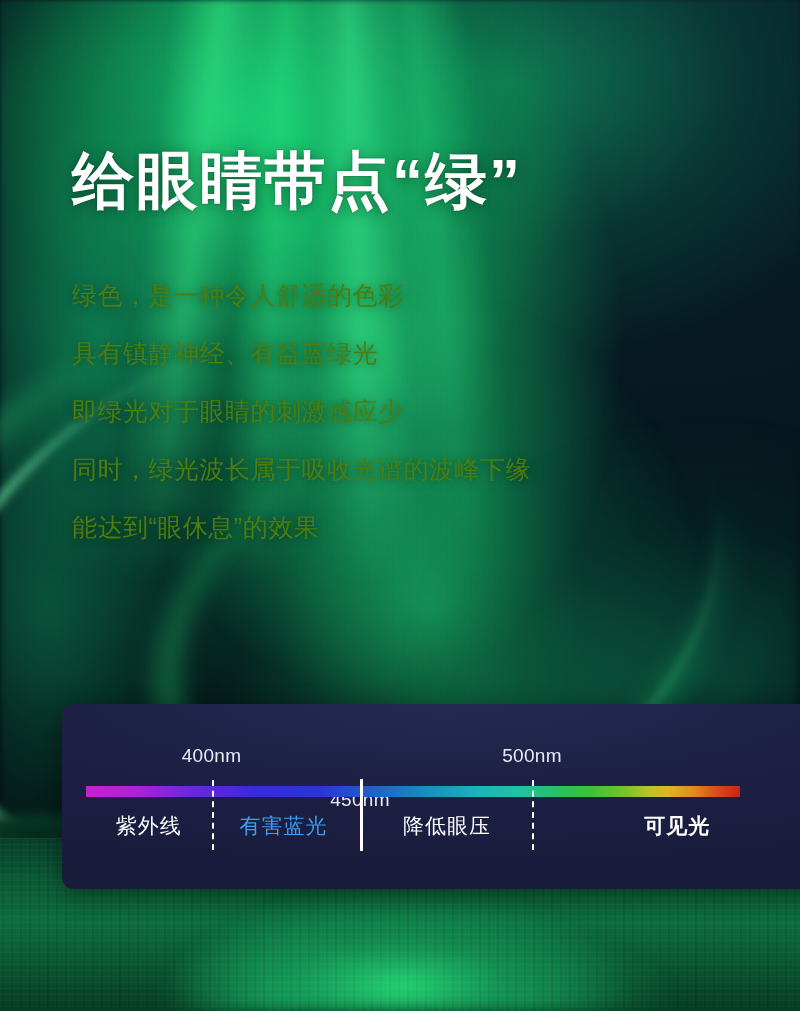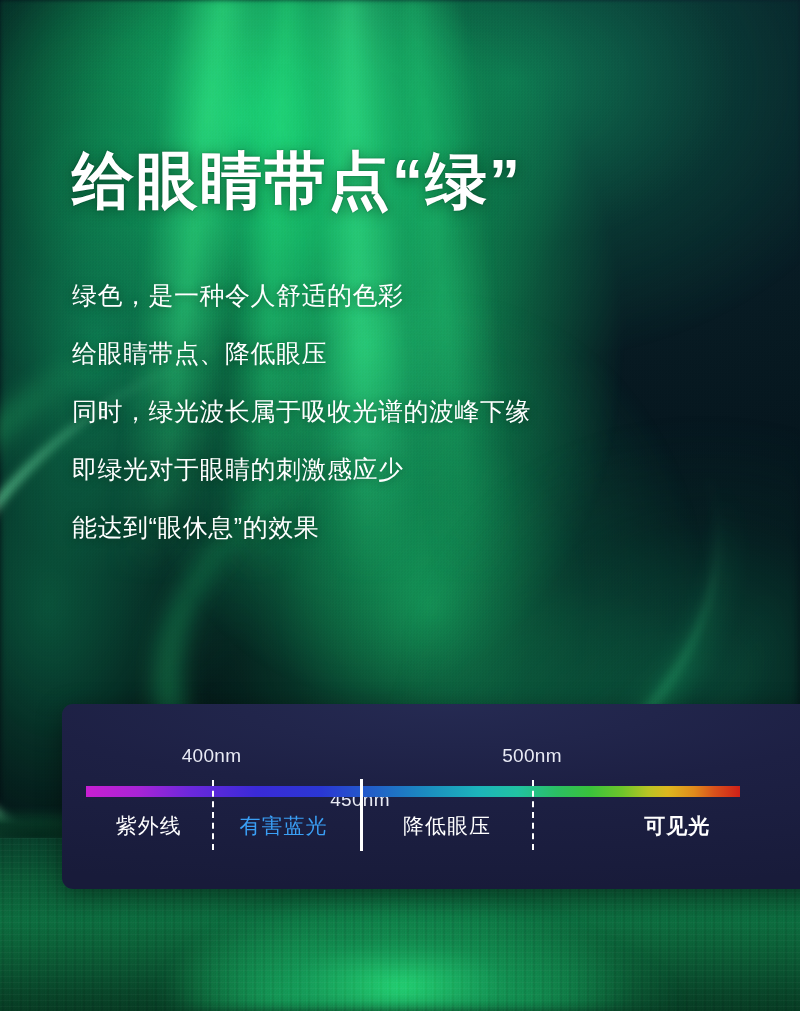--- a/index.html
+++ b/index.html
@@ -199,21 +199,21 @@
     text-shadow:0 2px 14px rgba(0,40,20,0.55), 0 0 2px rgba(0,0,0,0.35);
   }
 
   .body-lines {
     position:absolute;
     left:72px; top:283px;
     width:640px;
   }
   .body-line {
     font-size:25px;
-    color:#ffffff;
+    color:#4d7c0f;
     line-height:1;
     letter-spacing:0.5px;
     margin-bottom:33px;
     white-space:nowrap;
     text-shadow:0 1px 8px rgba(0,30,16,0.5);
   }
 
   
   .spectrum-card {
     position:absolute;
@@ -324,23 +324,23 @@
   <div class="water-streaks"></div>
   <div class="water-ripples"></div>
   <div class="bg-layer grain"></div>
 
   <div class="content">
 
     <h1 class="headline">给眼睛带点“绿”</h1>
 
     <div class="body-lines">
         <p class="body-line">绿色，是一种令人舒适的色彩</p>
-        <p class="body-line">给眼睛带点、降低眼压</p>
+        <p class="body-line">具有镇静神经、有益蓝绿光</p>
+        <p class="body-line">即绿光对于眼睛的刺激感应少</p>
         <p class="body-line">同时，绿光波长属于吸收光谱的波峰下缘</p>
-        <p class="body-line">即绿光对于眼睛的刺激感应少</p>
         <p class="body-line">能达到“眼休息”的效果</p>
       </div>
 
     <div class="spectrum-card">
       <div class="card-dots"></div>
 
       <div class="nm-row">
           <span class="nm-label" style="left: 149.568px;">400nm</span>
           <span class="nm-label" style="left: 298.026px; margin-top: 44px;">450nm</span>
           <span class="nm-label" style="left: 470.028px;">500nm</span>

